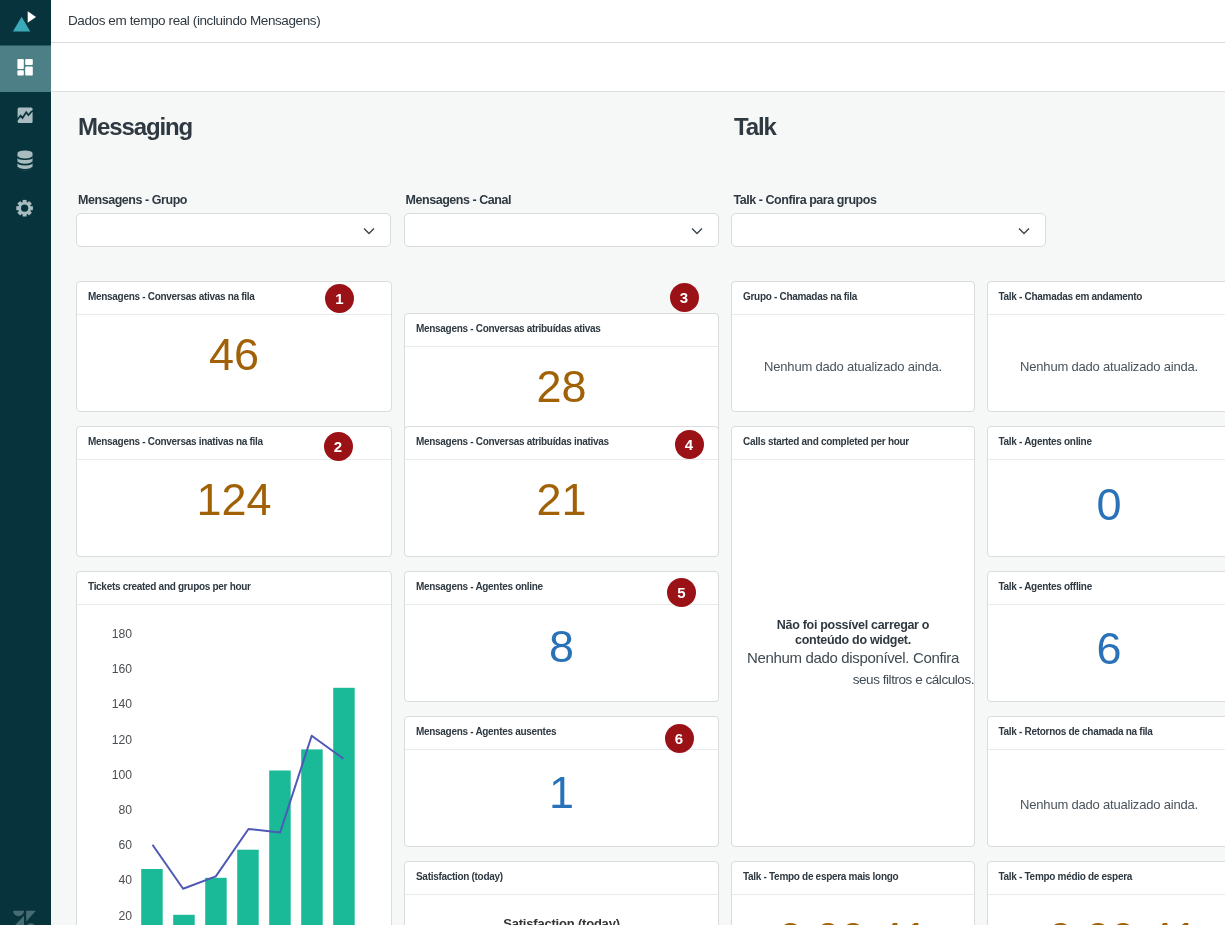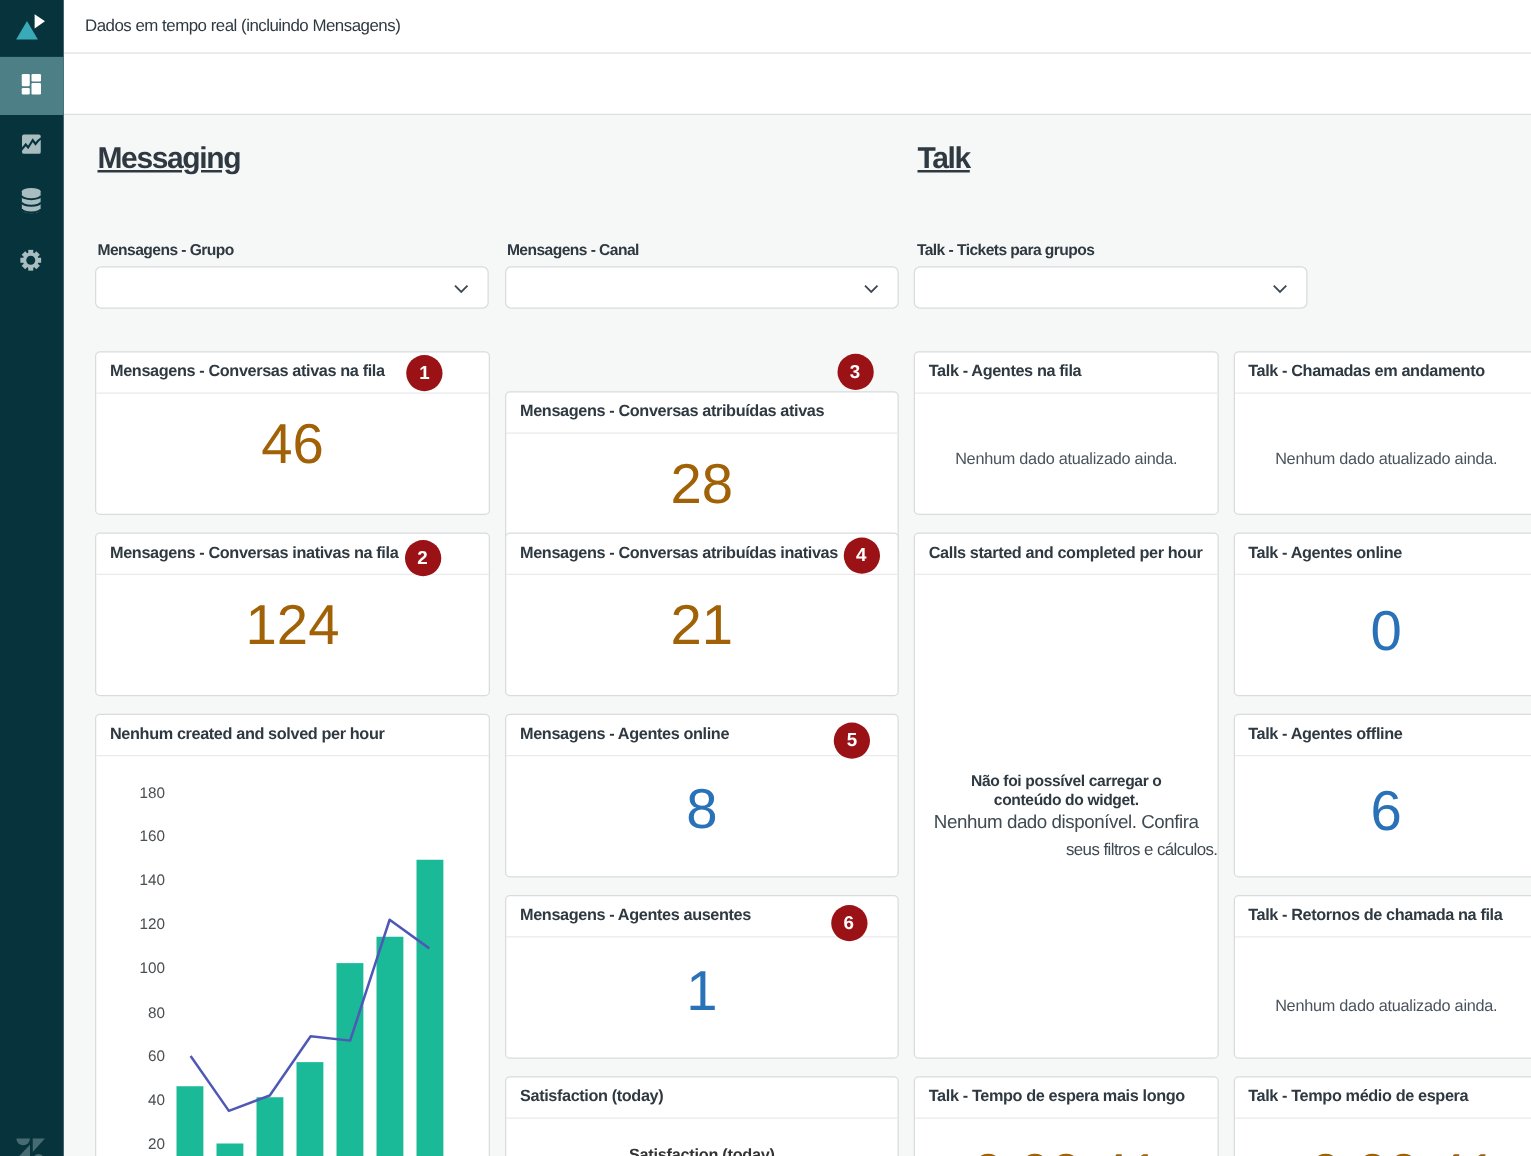--- a/index.html
+++ b/index.html
@@ -1,46 +1,46 @@
 <!DOCTYPE html>
 <html><head>
 <meta charset="utf-8">
 <style>
   * { margin:0; padding:0; box-sizing:border-box; }
   html,body { width:1225px; height:925px; overflow:hidden; font-family:"Liberation Sans", sans-serif; background:#f6f7f7; }
   #topbar { position:absolute; left:51px; top:0; width:1174px; height:43px; background:#fff; border-bottom:1px solid #d8dcde; }
   #topbar span { position:absolute; left:17px; top:12.5px; font-size:13.5px; letter-spacing:-0.4px; color:#2f3941; }
   #toolbar { position:absolute; left:51px; top:43px; width:1174px; height:49px; background:#fff; border-bottom:1px solid #dddfe1; }
   #main { position:absolute; left:51px; top:92px; width:1174px; height:833px; background:#f6f7f7; }
-  h1.sect { position:absolute; font-size:24px; letter-spacing:-1.1px; font-weight:700; color:#2f3941; line-height:24px;text-decoration:underline; }
+  h1.sect { position:absolute; font-size:24px; letter-spacing:-1.1px; font-weight:700; color:#2f3941; line-height:24px; }
   .flabel { position:absolute; font-size:12.5px; letter-spacing:-0.45px; font-weight:700; color:#2f3941; }
   .select { position:absolute; width:315px; height:34px; background:#fff; border:1px solid #d8dcde; border-radius:5px; }
   .select svg { position:absolute; right:15px; top:13px; }
   .card { position:absolute; background:#fff; border:1px solid #d8dcde; border-radius:4px; }
-  .chead { height:33px; line-height:29px; border-bottom:1px solid #e9eaec; padding-left:11px; font-size:13px; letter-spacing:-0.3px; font-weight:700; color:#2f3941; white-space:nowrap; overflow:hidden; }
+  .chead { height:33px; line-height:29px; border-bottom:1px solid #e9eaec; padding-left:11px; font-size:10px; letter-spacing:-0.3px; font-weight:700; color:#2f3941; white-space:nowrap; overflow:hidden; }
   .badge { position:absolute; width:29px; height:29px; border-radius:50%; background:#9a1216; color:#fff; font-size:15px; font-weight:700; text-align:center; line-height:29px; z-index:5; }
   .kpi { position:absolute; left:0; width:100%; text-align:center; font-size:45px; color:#a16207; line-height:45px; }
   .kpi.blue { color:#2a72b8; }
   .nodata { position:absolute; left:0; width:100%; text-align:center; font-size:13px; letter-spacing:-0.2px; color:#49535c; }
 </style>
 </head>
 <body>
 
 <div id="topbar">
     <span>Dados em tempo real (incluindo Mensagens)</span>
   </div>
 <div id="toolbar"></div>
 <div id="main"></div>
 
 <h1 class="sect" style="left:78px; top:115px;">Messaging</h1>
 <h1 class="sect" style="left:734px; top:115px;">Talk</h1>
 
 <div class="flabel" style="left:78px; top:192.5px;">Mensagens - Grupo</div>
 <div class="flabel" style="left:405.5px; top:192.5px;">Mensagens - Canal</div>
-<div class="flabel" style="left:733.5px; top:192.5px;">Talk - Tickets para grupos</div>
+<div class="flabel" style="left:733.5px; top:192.5px;">Talk - Confira para grupos</div>
 
 <div class="select" style="left:76px; top:213px;">
     <svg width="12" height="8" viewBox="0 0 12 8">
       <path d="M1 1.5 L6 6.5 L11 1.5" fill="none" stroke="#3d4852" stroke-width="1.45"></path>
     </svg>
   </div>
 <div class="select" style="left:404px; top:213px;">
     <svg width="12" height="8" viewBox="0 0 12 8">
       <path d="M1 1.5 L6 6.5 L11 1.5" fill="none" stroke="#3d4852" stroke-width="1.45"></path>
     </svg>
@@ -53,21 +53,21 @@
 
 <div class="card" style="left:76px; top:280.5px; width:316px; height:131px;">
   <div class="chead">Mensagens - Conversas ativas na fila</div>
   <div class="kpi" style="top:50px;">46</div>
 </div>
 <div class="card" style="left:76px; top:425.8px; width:316px; height:131px;">
   <div class="chead">Mensagens - Conversas inativas na fila</div>
   <div class="kpi" style="top:50px;">124</div>
 </div>
 <div class="card" style="left:76px; top:571px; width:316px; height:421px;">
-  <div class="chead">Nenhum created and solved per hour</div>
+  <div class="chead">Tickets created and grupos per hour</div>
   <svg width="314" height="320" viewBox="0 0 314 320" style="position:absolute; left:0; top:33px;">
     <g font-size="12.2" fill="#4b4f52" text-anchor="end">
       <text x="55" y="33">180</text>
       <text x="55" y="68.2">160</text>
       <text x="55" y="103.4">140</text>
       <text x="55" y="138.6">120</text>
       <text x="55" y="173.8">100</text>
       <text x="55" y="209">80</text>
       <text x="55" y="244.2">60</text>
       <text x="55" y="279.4">40</text>
@@ -101,21 +101,21 @@
 <div class="card" style="left:404px; top:716.2px; width:315px; height:131px;">
   <div class="chead">Mensagens - Agentes ausentes</div>
   <div class="kpi blue" style="top:52.8px;">1</div>
 </div>
 <div class="card" style="left:404px; top:861.4px; width:315px; height:131px;">
   <div class="chead">Satisfaction (today)</div>
   <div style="position:absolute; left:0; top:53.7px; width:100%; text-align:center; font-size:13px; letter-spacing:-0.2px; font-weight:700; color:#333;">Satisfaction (today)</div>
 </div>
 
 <div class="card" style="left:731px; top:280.5px; width:244px; height:131px;">
-  <div class="chead">Talk - Agentes na fila</div>
+  <div class="chead">Grupo - Chamadas na fila</div>
   <div class="nodata" style="top:77px;">Nenhum dado atualizado ainda.</div>
 </div>
 <div class="card" style="left:731px; top:425.8px; width:244px; height:421px;">
   <div class="chead">Calls started and completed per hour</div>
   <div style="position:absolute; left:0; top:191px; width:100%; text-align:center; font-size:12.5px; letter-spacing:-0.3px; font-weight:700; color:#2f3941; line-height:15.5px;">Não foi possível carregar o<br>conteúdo do widget.</div>
   <div style="position:absolute; left:0; top:223.2px; width:100%; text-align:center; font-size:15px; letter-spacing:-0.35px; color:#3f4a52; line-height:16px;">Nenhum dado disponível. Confira</div>
   <div style="position:absolute; left:0; top:245.7px; width:100%; text-align:right; font-size:13.5px; letter-spacing:-0.45px; color:#3f4a52; line-height:16px;">seus filtros e cálculos.</div>
 </div>
 <div class="card" style="left:731px; top:861.4px; width:244px; height:131px;">
   <div class="chead">Talk - Tempo de espera mais longo</div>

